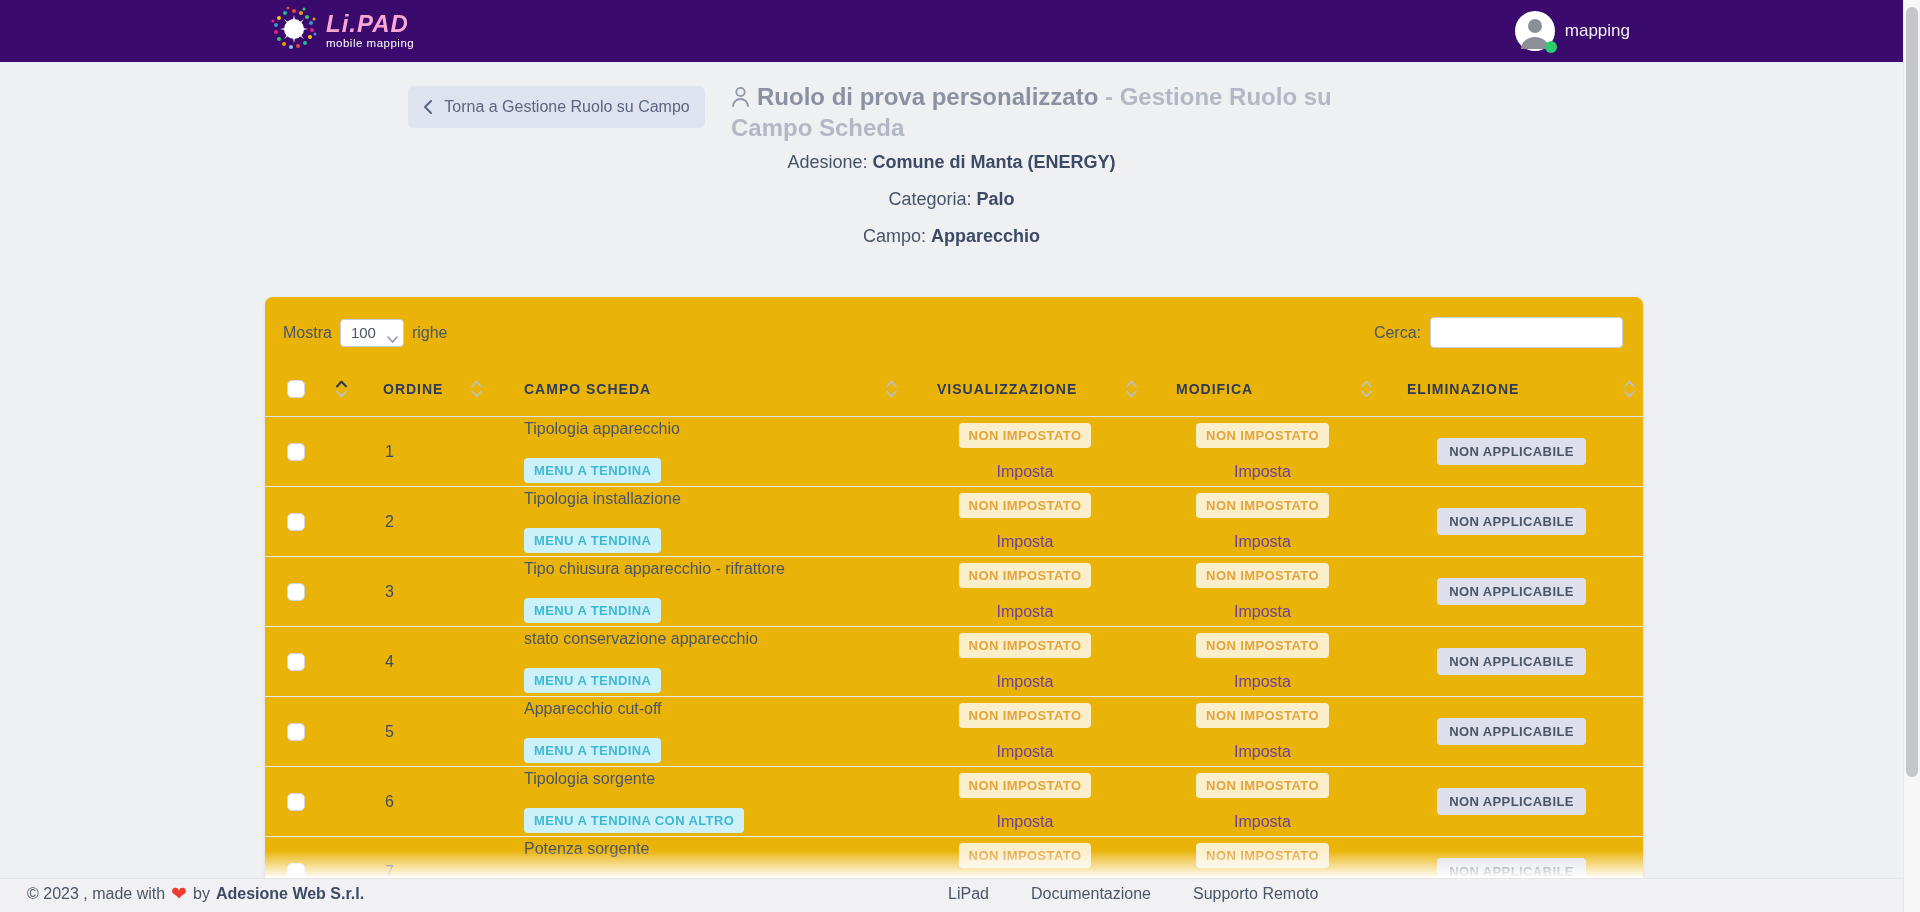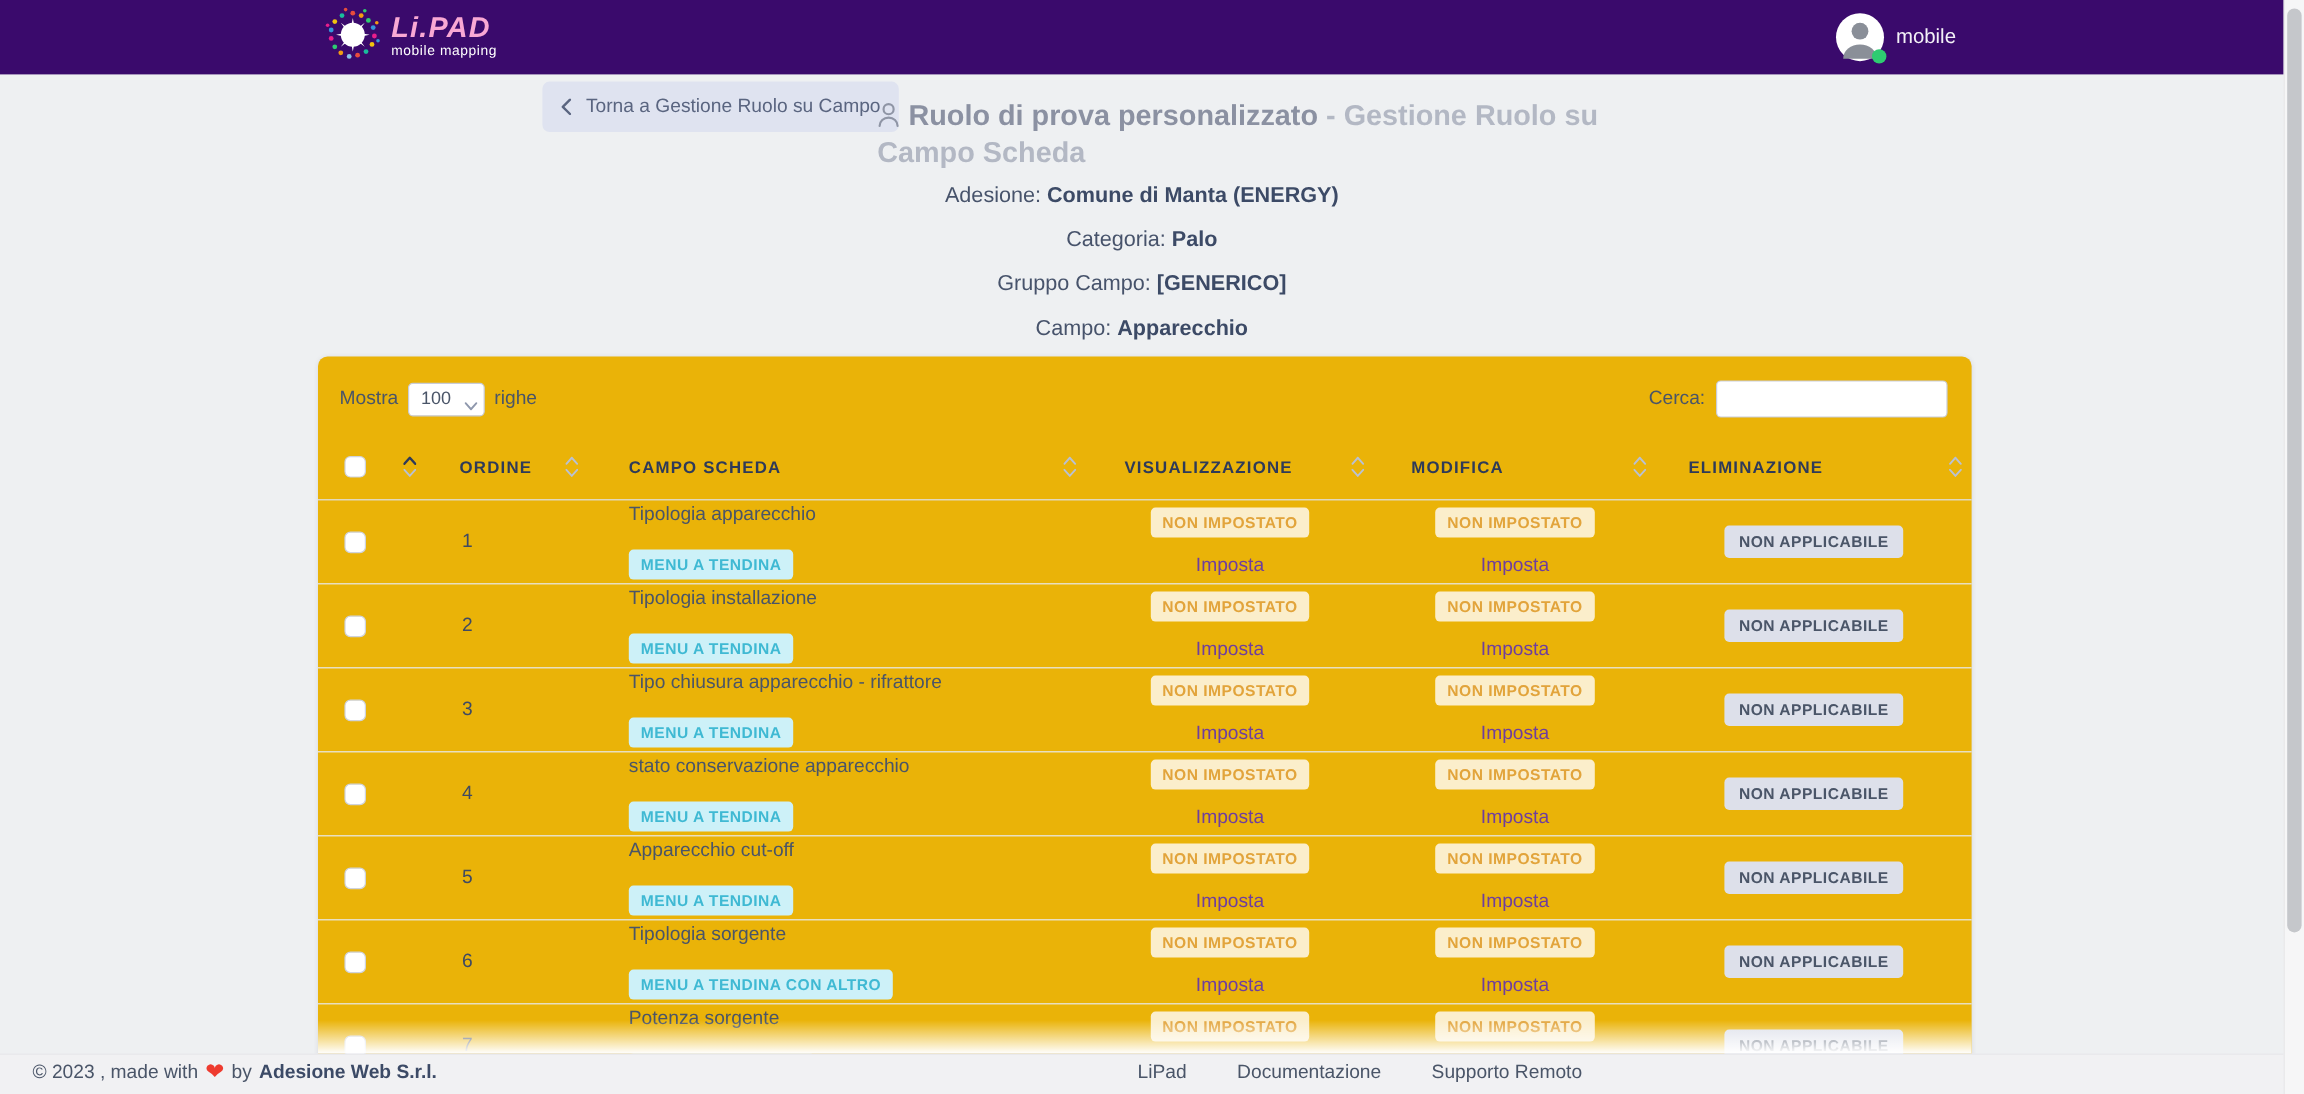--- a/index.html
+++ b/index.html
@@ -20,24 +20,24 @@
   .logo-text-wrap { display:flex; flex-direction:column; line-height:1; }
   .logo-title { color:#f9a8d4; font-weight:bold; font-style:italic; font-size:24px; letter-spacing:1px; }
   .logo-sub { color:#ffffff; font-size:11.5px; margin-top:2px; letter-spacing:.5px; }
   .user { display:flex; align-items:center; gap:10px; cursor:pointer; }
   .avatar { position:relative; width:40px; height:40px; background:#ffffff; border-radius:50%; display:flex; align-items:flex-end; justify-content:center; overflow:visible; }
   .status-dot { position:absolute; right:-2px; bottom:-2px; width:12px; height:12px; background:#2ecc71; border-radius:50%; }
   .username { color:#f2f0f6; font-size:17px; }
 
   
   .back-btn {
-    position:absolute; left:408px; top:68px; width:297px; height:42px;
+    position:absolute; left:408px; top:86px; width:297px; height:42px;
     background:#dfe3f0; border:none; border-radius:6px; color:#5a6580;
     font-size:16px; font-family:inherit; cursor:pointer;
-    display:flex; align-items:center; justify-content:center; gap:12px;margin-left:44px;
+    display:flex; align-items:center; justify-content:center; gap:12px;
   }
   .page-title {
     position:absolute; left:731px; top:82px; width:655px;
     font-size:24px; line-height:1.22; color:#b3b8c4; font-weight:600;
   }
   .page-title .t-bold { color:#8b91a2; font-weight:700; }
   .title-icon { display:inline-block; vertical-align:-2px; margin-right:7px; }
 
   .meta { position:absolute; left:0; top:152px; width:1903px; text-align:center; }
   .meta-line { font-size:18px; margin-bottom:16px; color:#47536b; }
@@ -154,21 +154,21 @@
     </span>
   </div>
   <div class="user">
     <span class="avatar">
       <svg width="40" height="40" viewBox="0 0 40 40">
         <circle cx="20" cy="15" r="7" fill="#8a8f98"></circle>
         <path d="M6 38 a14 12 0 0 1 28 0 Z" fill="#8a8f98"></path>
       </svg>
       <span class="status-dot"></span>
     </span>
-    <span class="username">mobile</span>
+    <span class="username">mapping</span>
   </div>
 </div>
 
 <button class="back-btn">
   <svg width="9" height="14" viewBox="0 0 9 14">
     <path d="M8 1 L2 7 L8 13" stroke="#5a6580" stroke-width="2" fill="none" stroke-linecap="round" stroke-linejoin="round"></path>
   </svg>
   <span>Torna a Gestione Ruolo su Campo</span>
 </button>
 
@@ -177,21 +177,20 @@
     <svg width="19" height="21" viewBox="0 0 19 21">
       <circle cx="9.5" cy="6" r="4.2" stroke="#8f95a5" stroke-width="1.8" fill="none"></circle>
       <path d="M2 20 a7.5 7 0 0 1 15 0" stroke="#8f95a5" stroke-width="1.8" fill="none" stroke-linecap="round"></path>
     </svg>
   </span><span class="t-bold">Ruolo di prova personalizzato</span><span> - Gestione Ruolo su Campo Scheda</span>
 </h1>
 
 <div class="meta">
   <div class="meta-line"><span>Adesione: </span><b>Comune di Manta (ENERGY)</b></div>
   <div class="meta-line"><span>Categoria: </span><b>Palo</b></div>
-  <div class="meta-line"><span>Gruppo Campo: </span><b>[GENERICO]</b></div>
   <div class="meta-line"><span>Campo: </span><b>Apparecchio</b></div>
 </div>
 
 <div class="card">
 
   <div class="controls">
     <div class="controls-left">
       <span>Mostra</span>
       <span class="select-wrap">
         <select class="page-size">

